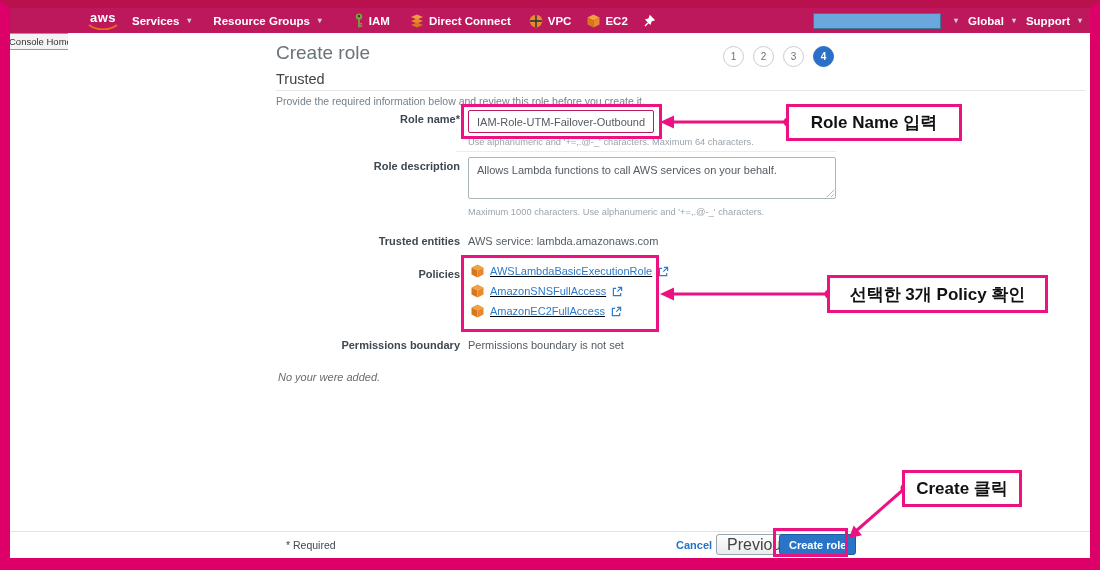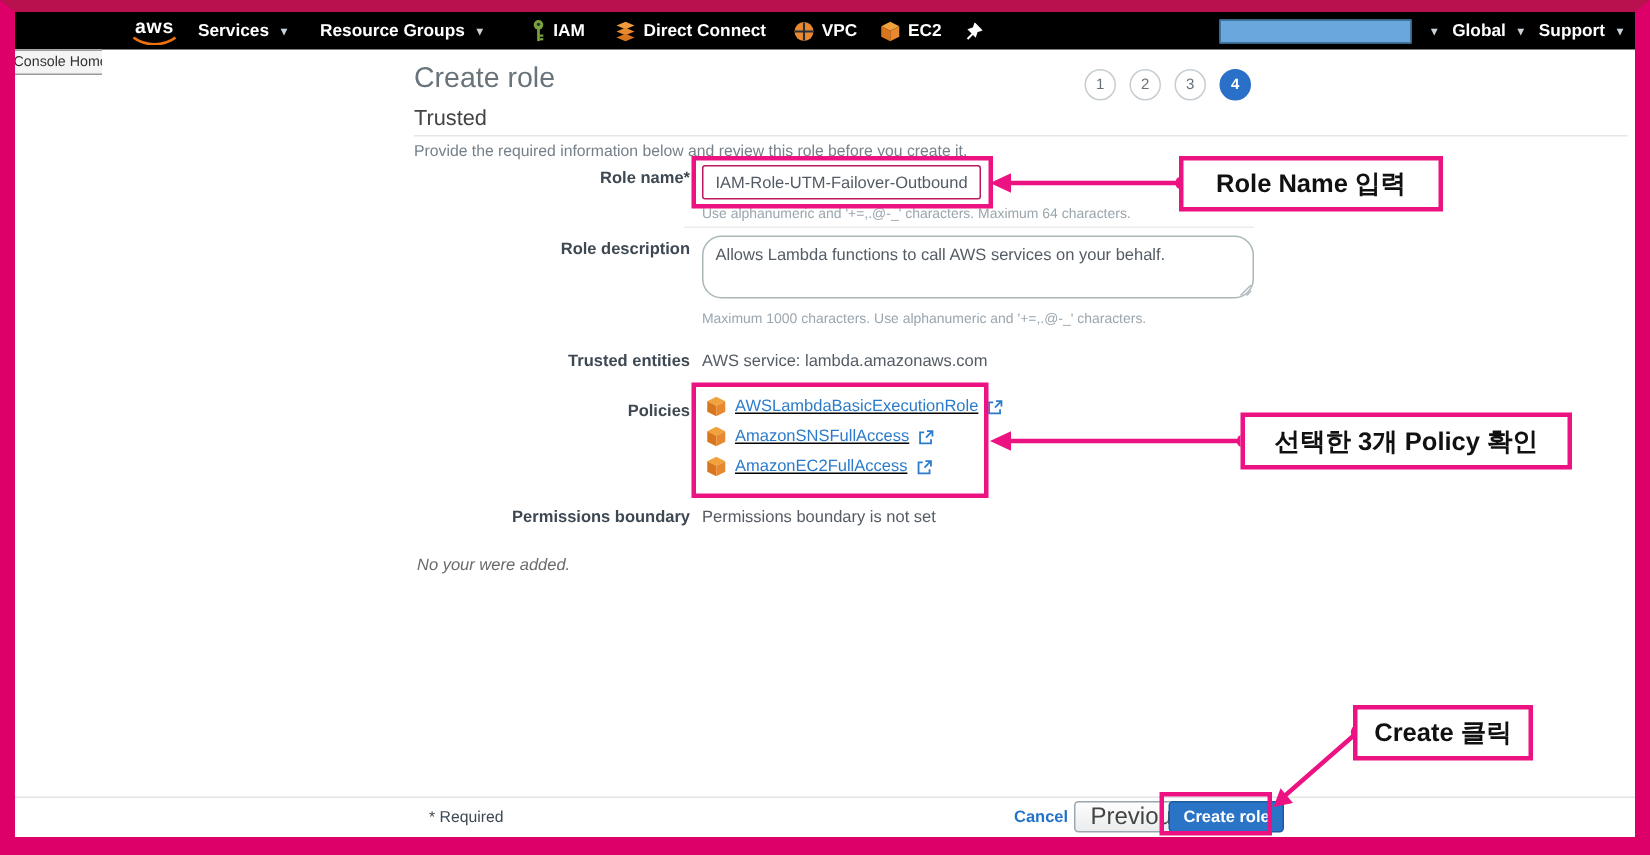--- a/index.html
+++ b/index.html
@@ -5,21 +5,21 @@
   * { margin:0; padding:0; box-sizing:border-box; }
   html,body { width:1100px; height:570px; }
   body { font-family:"Liberation Sans", sans-serif; background:#fff; position:relative; overflow:hidden; }
   #app { position:relative; width:1100px; height:570px; background:#fff; }
 
   
   .frame { position:absolute; inset:0; border-top:8px solid #b8114e; border-left:10px solid #de0069;
            border-right:10px solid #de0069; border-bottom:12px solid #de0069; pointer-events:none; z-index:50; }
 
   
-  .navbar { position:absolute; top:8px; left:10px; right:10px; height:25px; background:#000000;
+  .navbar { position:absolute; top:8px; left:10px; right:10px; height:25px; background:#be185d;
             display:flex; align-items:center; color:#fff; font-size:11.5px; font-weight:bold; z-index:5; }
   .aws-logo { margin-left:78px; display:flex; flex-direction:column; align-items:center; line-height:1; cursor:pointer; }
   .aws-logo .aws-word { font-size:13px; font-weight:bold; letter-spacing:.5px; }
   .nav-item { display:flex; align-items:center; gap:5px; cursor:pointer; white-space:nowrap; }
   .caret { font-size:8px; color:#c9d1d9; margin-left:3px; }
   .nav-right { margin-left:auto; display:flex; align-items:center; gap:10px; margin-right:8px; }
   .redacted-box { width:128px; height:16px; background:#6aa7dc; border:1px solid #3e759f; }
   .tooltip-clip { position:absolute; top:31px; left:10px; width:58px; overflow:hidden; z-index:6; }
   .tooltip { display:inline-block; margin-left:-7px; background:#f4f4f4; border:1px solid #9b9b9b;
              box-shadow:1px 1px 2px rgba(0,0,0,.25); color:#333; font-size:9.5px; padding:2px 5px; white-space:nowrap; }
@@ -36,21 +36,21 @@
 
   
   .flabel { position:absolute; left:276px; width:184px; text-align:right; font-size:11px; font-weight:bold; color:#3d4document3; color:#3d4853; }
   .fvalue { position:absolute; left:468px; font-size:11px; color:#545b64; }
   .help { position:absolute; left:468px; font-size:9.3px; color:#9aa5ad; }
   .rule-row { position:absolute; height:1px; background:#ececec; }
 
   .rolename-input { position:absolute; left:468px; top:110px; width:186px; height:23px; border:1px solid #be185d;
                     border-radius:2px; font-size:11px; color:#545b64; padding:0 8px; font-family:"Liberation Sans",sans-serif; }
   .roledesc-area { position:absolute; left:468px; top:157px; width:368px; height:42px; border:1px solid #aab7b8;
-                   border-radius:13px; font-size:11px; color:#545b64; padding:5px 8px; resize:none; overflow:hidden;
+                   border-radius:2px; font-size:11px; color:#545b64; padding:5px 8px; resize:none; overflow:hidden;
                    font-family:"Liberation Sans",sans-serif; line-height:1.3; }
   .resize-grip { position:absolute; left:826px; top:189px; width:9px; height:9px; pointer-events:none; }
 
   .policy-list { position:absolute; left:471px; top:261px; }
   .policy-row { display:flex; align-items:center; gap:6px; height:20px; cursor:pointer;text-decoration:underline; }
   .policy-link { font-size:11px; color:#2b7bca; }
   .tags-note { position:absolute; left:278px; top:371px; font-size:11px; font-style:italic; color:#6b6b6b; }
 
   
   .footer-rule { position:absolute; left:10px; top:531px; width:1080px; height:1px; background:#e3e3e3; }

